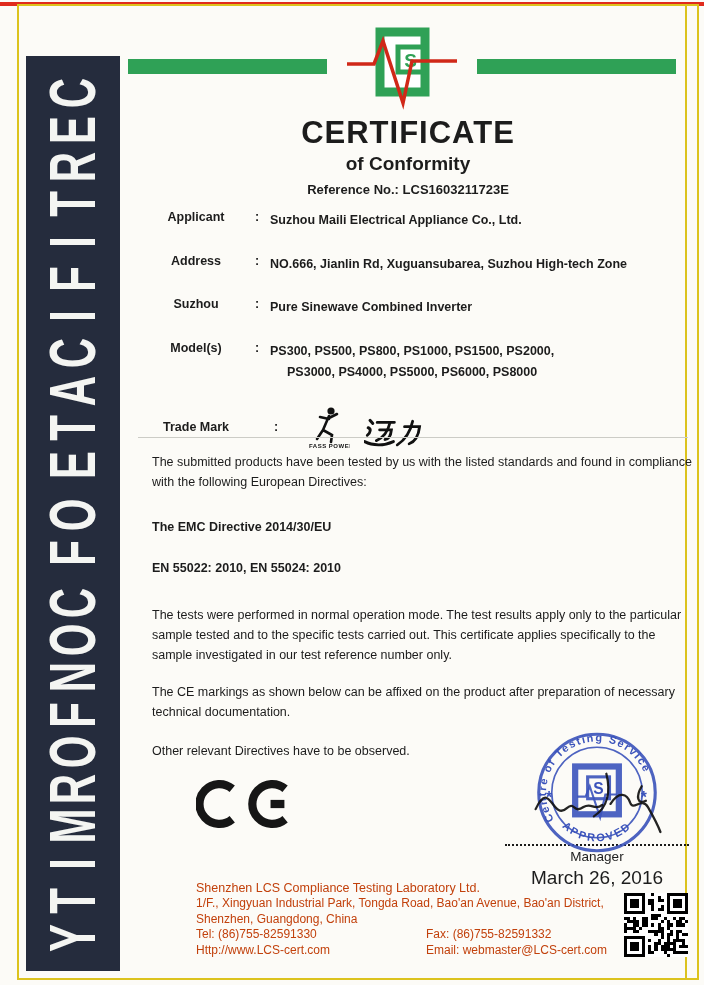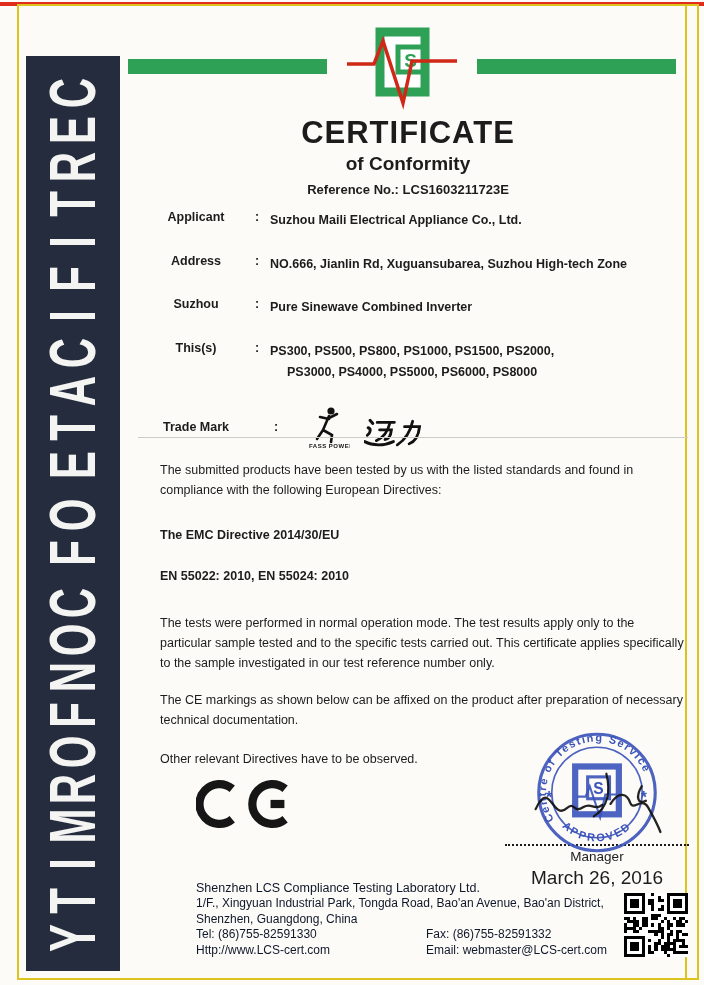--- a/index.html
+++ b/index.html
@@ -38,35 +38,35 @@
   .fields{position:absolute;top:210px;left:148px;width:545px;font-size:12.5px;}
   .frow{display:flex;margin-bottom:23px;text-align:center;}
   .flabel{width:96px;font-weight:bold;flex:none;}
   .fsep{width:26px;font-weight:bold;flex:none;}
   .fvalue{font-weight:bold;line-height:1.65;}
   .tm-row{align-items:center;margin-top:8px;gap:19px;}
   .tm-logo{display:flex;align-items:flex-end;gap:14px;}
   
   .divider{position:absolute;top:437px;left:138px;right:16px;height:1px;background:#ccccc6;}
   .body-text{position:absolute;top:448px;left:148px;width:552px;font-size:12.5px;line-height:1.6;}
-  .body-text p{margin:12px;}
+  .body-text p{margin:4px;}
   .p-directive{font-weight:bold;margin-top:25px !important;}
   .p-standards{font-weight:bold;margin-top:21px !important;}
   .p-test{margin-top:27px !important;}
   .p-ce{margin-top:17px !important;}
   .p-other{margin-top:19px !important;}
   
   .ce-mark{position:absolute;top:772px;left:196px;}
   .stamp-block{position:absolute;top:728px;left:494px;width:206px;text-align:center;}
   .stamp-svg{display:block;margin:0 auto;}
   .sign-line{width:184px;margin:-14px auto 0 auto;border-bottom:2px dotted #1a1a1a;}
   .manager{font-size:13.5px;margin-top:3px;}
   .stamp-date{font-size:19px;margin-top:3px;}
   
-  .footer{position:absolute;top:880px;left:196px;width:438px;font-size:12px;line-height:1.3;color:#0f172a;}
+  .footer{position:absolute;top:880px;left:196px;width:438px;font-size:12px;line-height:1.3;color:#c2410c;}
   .footer .co{font-size:12.5px;}
   .contact-grid{display:grid;grid-template-columns:222px auto;column-gap:8px;}
   .qr{position:absolute;top:893px;right:16px;width:64px;height:64px;}
   .qr svg{shape-rendering:crispEdges;}
 </style>
 </head>
 <body>
 
 <div class="page">
 
@@ -177,21 +177,21 @@
       <div class="flabel">Address</div>
       <div class="fsep">:</div>
       <div class="fvalue">NO.666, Jianlin Rd, Xuguansubarea, Suzhou High-tech Zone</div>
     </div>
     <div class="frow">
       <div class="flabel">Suzhou</div>
       <div class="fsep">:</div>
       <div class="fvalue">Pure Sinewave Combined Inverter</div>
     </div>
     <div class="frow">
-      <div class="flabel">This(s)</div>
+      <div class="flabel">Model(s)</div>
       <div class="fsep">:</div>
       <div class="fvalue">
         <div>PS300, PS500, PS800, PS1000, PS1500, PS2000,</div>
         <div>PS3000, PS4000, PS5000, PS6000, PS8000</div>
       </div>
     </div>
     <div class="frow tm-row">
       <div class="flabel">Trade Mark</div>
       <div class="fsep">:</div>
       <div class="tm-logo" title="迈力">

